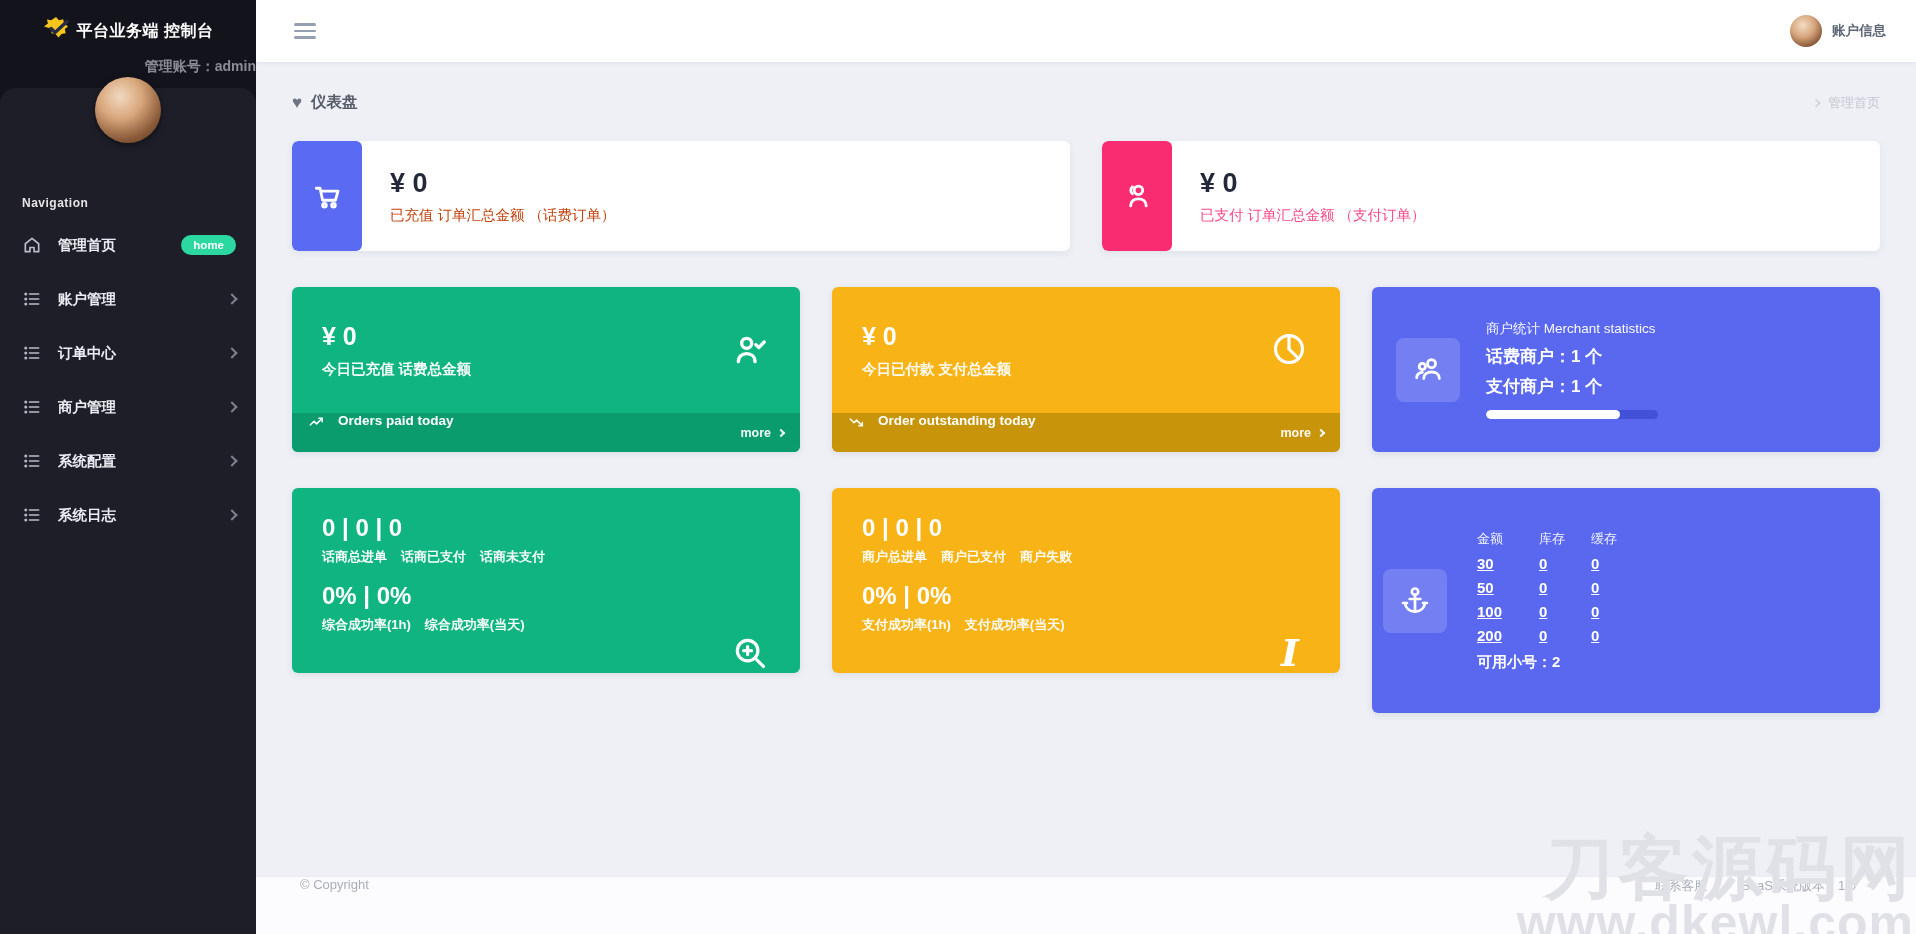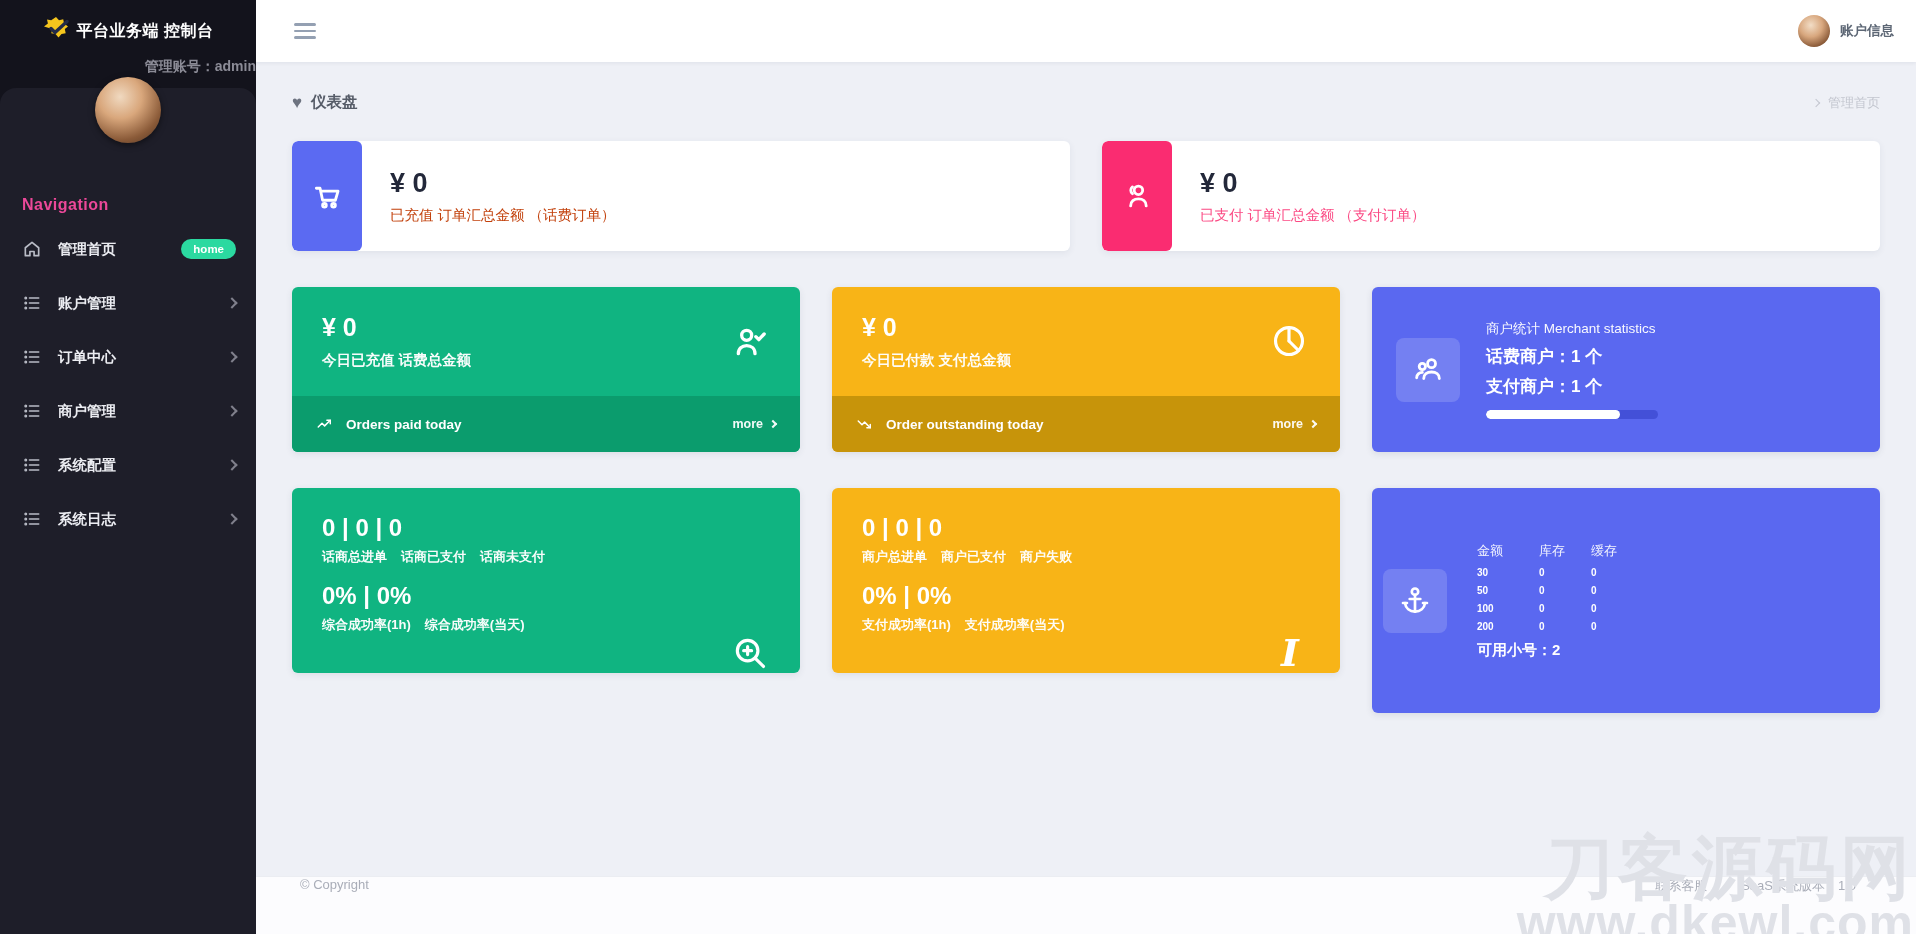--- a/index.html
+++ b/index.html
@@ -7,30 +7,30 @@
   .app { position:relative; width:1916px; height:934px; display:flex; }
 
   
   .sidebar { position:relative; width:256px; height:100%; background:#13131c; flex:0 0 256px; z-index:3; }
   .brand { display:flex; align-items:center; justify-content:center; gap:8px; padding-top:16px; }
   .brand-title { color:#fff; font-size:16px; font-weight:bold; letter-spacing:.5px; }
   .admin-line { text-align:right; color:#8c8c97; font-size:14px; margin-top:12px; font-weight:bold; }
   .nav-panel { position:absolute; top:88px; left:0; right:0; bottom:0; background:#1e1e29; border-radius:16px 16px 0 0; }
   .side-avatar { position:absolute; top:77px; left:50%; transform:translateX(-50%); width:66px; height:66px; border-radius:50%;
     background:radial-gradient(circle at 38% 30%, #f0d9c0 0%, #d9a77c 35%, #8a5a38 70%, #4a3222 100%); z-index:4; box-shadow:0 2px 6px rgba(0,0,0,.5); }
-  .nav-label { margin:108px 0 14px 22px; color:#ec4899; font-size:16px; font-weight:bold; letter-spacing:.5px; }
+  .nav-label { margin:108px 0 14px 22px; color:#e5e5e5; font-size:12px; font-weight:bold; letter-spacing:.5px; }
   .nav-item { position:relative; display:flex; align-items:center; height:42px; padding:0 20px 0 22px; margin-bottom:12px; cursor:pointer; }
   .nav-item .nico { width:20px; height:20px; margin-right:16px; flex:0 0 20px; }
   .nav-item .nlabel { color:#ecedf2; font-size:14.5px; font-weight:bold; }
   .badge-home { margin-left:auto; background:#2bd9a0; color:#fff; font-size:11.5px; font-weight:bold; padding:4px 12px; border-radius:12px; }
   .chev { margin-left:auto; width:8px; height:8px; border-top:2px solid #80808c; border-right:2px solid #80808c; transform:rotate(45deg); }
 
   
   .main { flex:1; display:flex; flex-direction:column; height:100%; min-width:0; }
-  .topbar { height:62px; background:#fff; box-shadow:0 1px 4px rgba(20,30,60,.07); display:flex; align-items:center; padding:0 22px 0 38px; z-index:2; }
+  .topbar { height:62px; background:#fff; box-shadow:0 1px 4px rgba(20,30,60,.07); display:flex; align-items:center; padding:0 30px 0 38px; z-index:2; }
   .hamburger { width:22px; cursor:pointer; }
   .hamburger span { display:block; height:2.5px; background:#94a0b2; border-radius:2px; margin:4px 0; }
   .top-account { margin-left:auto; display:flex; align-items:center; gap:10px; cursor:pointer; }
   .top-avatar { width:32px; height:32px; border-radius:50%;
     background:radial-gradient(circle at 40% 32%, #f2ddc6 0%, #d8a77e 40%, #8a5a38 75%, #4a3222 100%); }
   .top-account-label { color:#5d6775; font-size:13.5px; font-weight:bold; }
 
   .content { position:relative; flex:1; background:#eef0f6; padding:30px 36px 0 36px; overflow:hidden; }
   .title-row { display:flex; align-items:center; margin-bottom:28px; }
   .heart-icon { color:#6d7380; font-size:17px; margin-right:9px; }
@@ -51,21 +51,21 @@
   .s-desc.pink { color:#fb4a84; }
 
   .row2 { display:grid; grid-template-columns:1fr 1fr 1fr; gap:32px; margin-top:36px; }
   .bigcard { border-radius:6px; color:#fff; display:flex; flex-direction:column; overflow:hidden; box-shadow:0 2px 7px rgba(55,65,90,.1); }
   .bigcard.green { background:#10b481; }
   .bigcard.yellow { background:#f8b417; }
   .bc-body { flex:1; display:flex; align-items:center; padding:0 30px; }
   .bc-amount { font-size:25px; font-weight:bold; }
   .bc-desc { font-size:14.5px; margin-top:9px; font-weight:bold; opacity:.97; }
   .bc-icon { margin-left:auto; width:40px; height:40px; }
-  .bc-foot { height:56px; display:flex; align-items:center; padding:0 24px; font-size:13.5px; font-weight:bold; }
+  .bc-foot { height:39px; display:flex; padding:0 16px; font-size:13.5px; font-weight:bold; }
   .bc-foot.greenf { background:#0b9c6d; }
   .bc-foot.yellowf { background:#c7940a; }
   .bc-foot .f-icon { width:18px; height:18px; margin-right:12px; }
   .more-btn { margin-left:auto; display:flex; align-items:center; gap:7px; font-size:12.5px; opacity:.95; cursor:pointer; }
   .more-chev { width:6px; height:6px; border-top:2px solid #fff; border-right:2px solid #fff; transform:rotate(45deg); }
 
   .bluecard { background:#5a68f0; border-radius:6px; color:#fff; box-shadow:0 2px 7px rgba(55,65,90,.12); }
   .merchant { display:flex; align-items:center; padding:0 24px; height:165px; }
   .glassbox { width:64px; height:64px; background:rgba(255,255,255,.16); border-radius:8px; display:flex; align-items:center; justify-content:center; flex:0 0 64px; }
   .m-text { margin-left:26px; }
@@ -80,21 +80,21 @@
   .st-nums { font-size:24px; font-weight:bold; }
   .st-labels { display:flex; gap:14px; font-size:13px; font-weight:bold; margin-top:6px; opacity:.97;align-items:flex-end; }
   .st-gap { height:16px; }
   .st-icon { margin-left:auto; align-self:center; width:40px; height:40px; display:flex; align-items:center; justify-content:center; }
   .italic-i { font-family:"DejaVu Serif","Liberation Serif",serif; font-style:italic; font-size:38px; font-weight:bold; color:#fff; line-height:1; }
 
   .invcard { height:225px; display:flex; align-items:center; padding:0 11px; }
   .inv-table { margin-left:30px; }
   .inv-grid { display:grid; grid-template-columns:62px 52px 52px; row-gap:7px; }
   .inv-h { font-size:13px; opacity:.92; }
-  .inv-c { font-size:10px; font-weight:bold; }
+  .inv-c { font-size:15px; font-weight:bold;text-decoration:underline; }
   .inv-avail { font-size:15px; font-weight:bold; margin-top:9px; }
 
   .footer { height:58px; background:#fcfcfe; border-top:1px solid #ebedf2; display:flex; padding:0 60px 0 44px; }
   .copyright { color:#a9adb8; font-size:13px; }
   .foot-links { margin-left:auto; display:flex; gap:34px; color:#a9adb8; font-size:13px; }
   .foot-link { cursor:pointer; }
 
   .watermark { position:absolute; right:2px; bottom:-12px; text-align:right; color:#dfe1e7; z-index:5; pointer-events:none; line-height:.92; }
   .wm1 { font-size:70px; font-weight:800; letter-spacing:4px; }
   .wm2 { font-size:50px; font-weight:800; letter-spacing:1px; }

